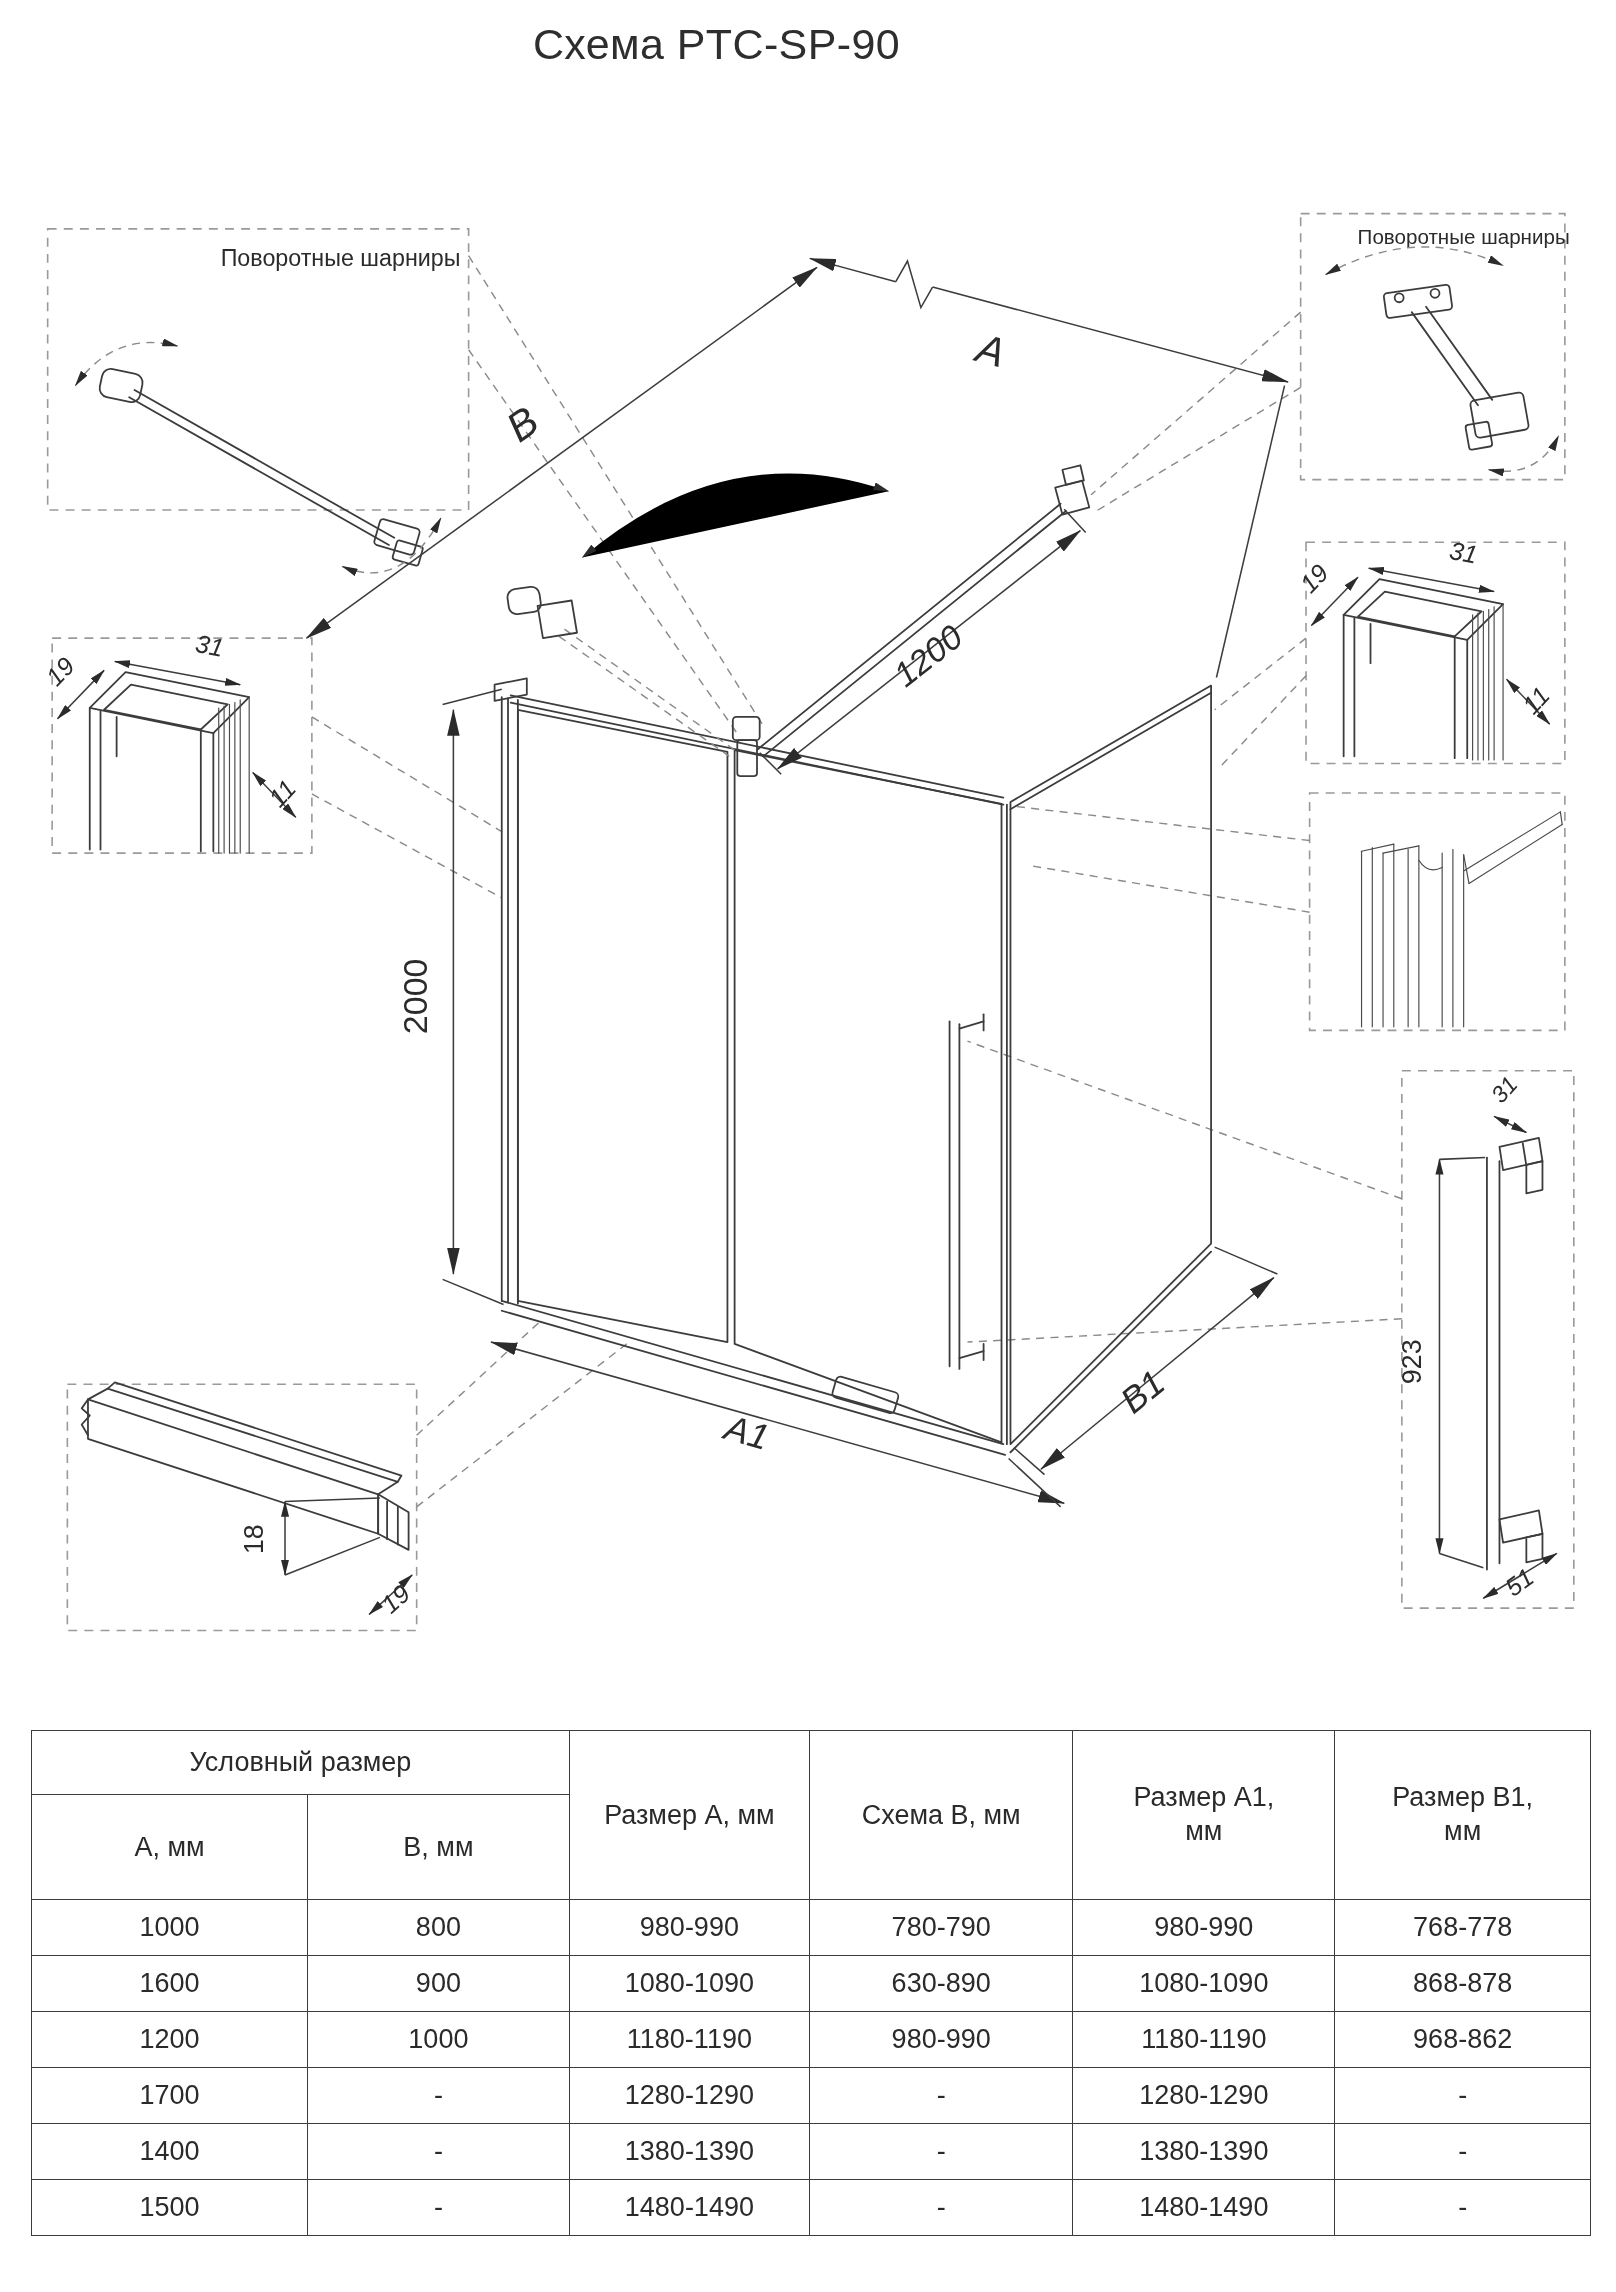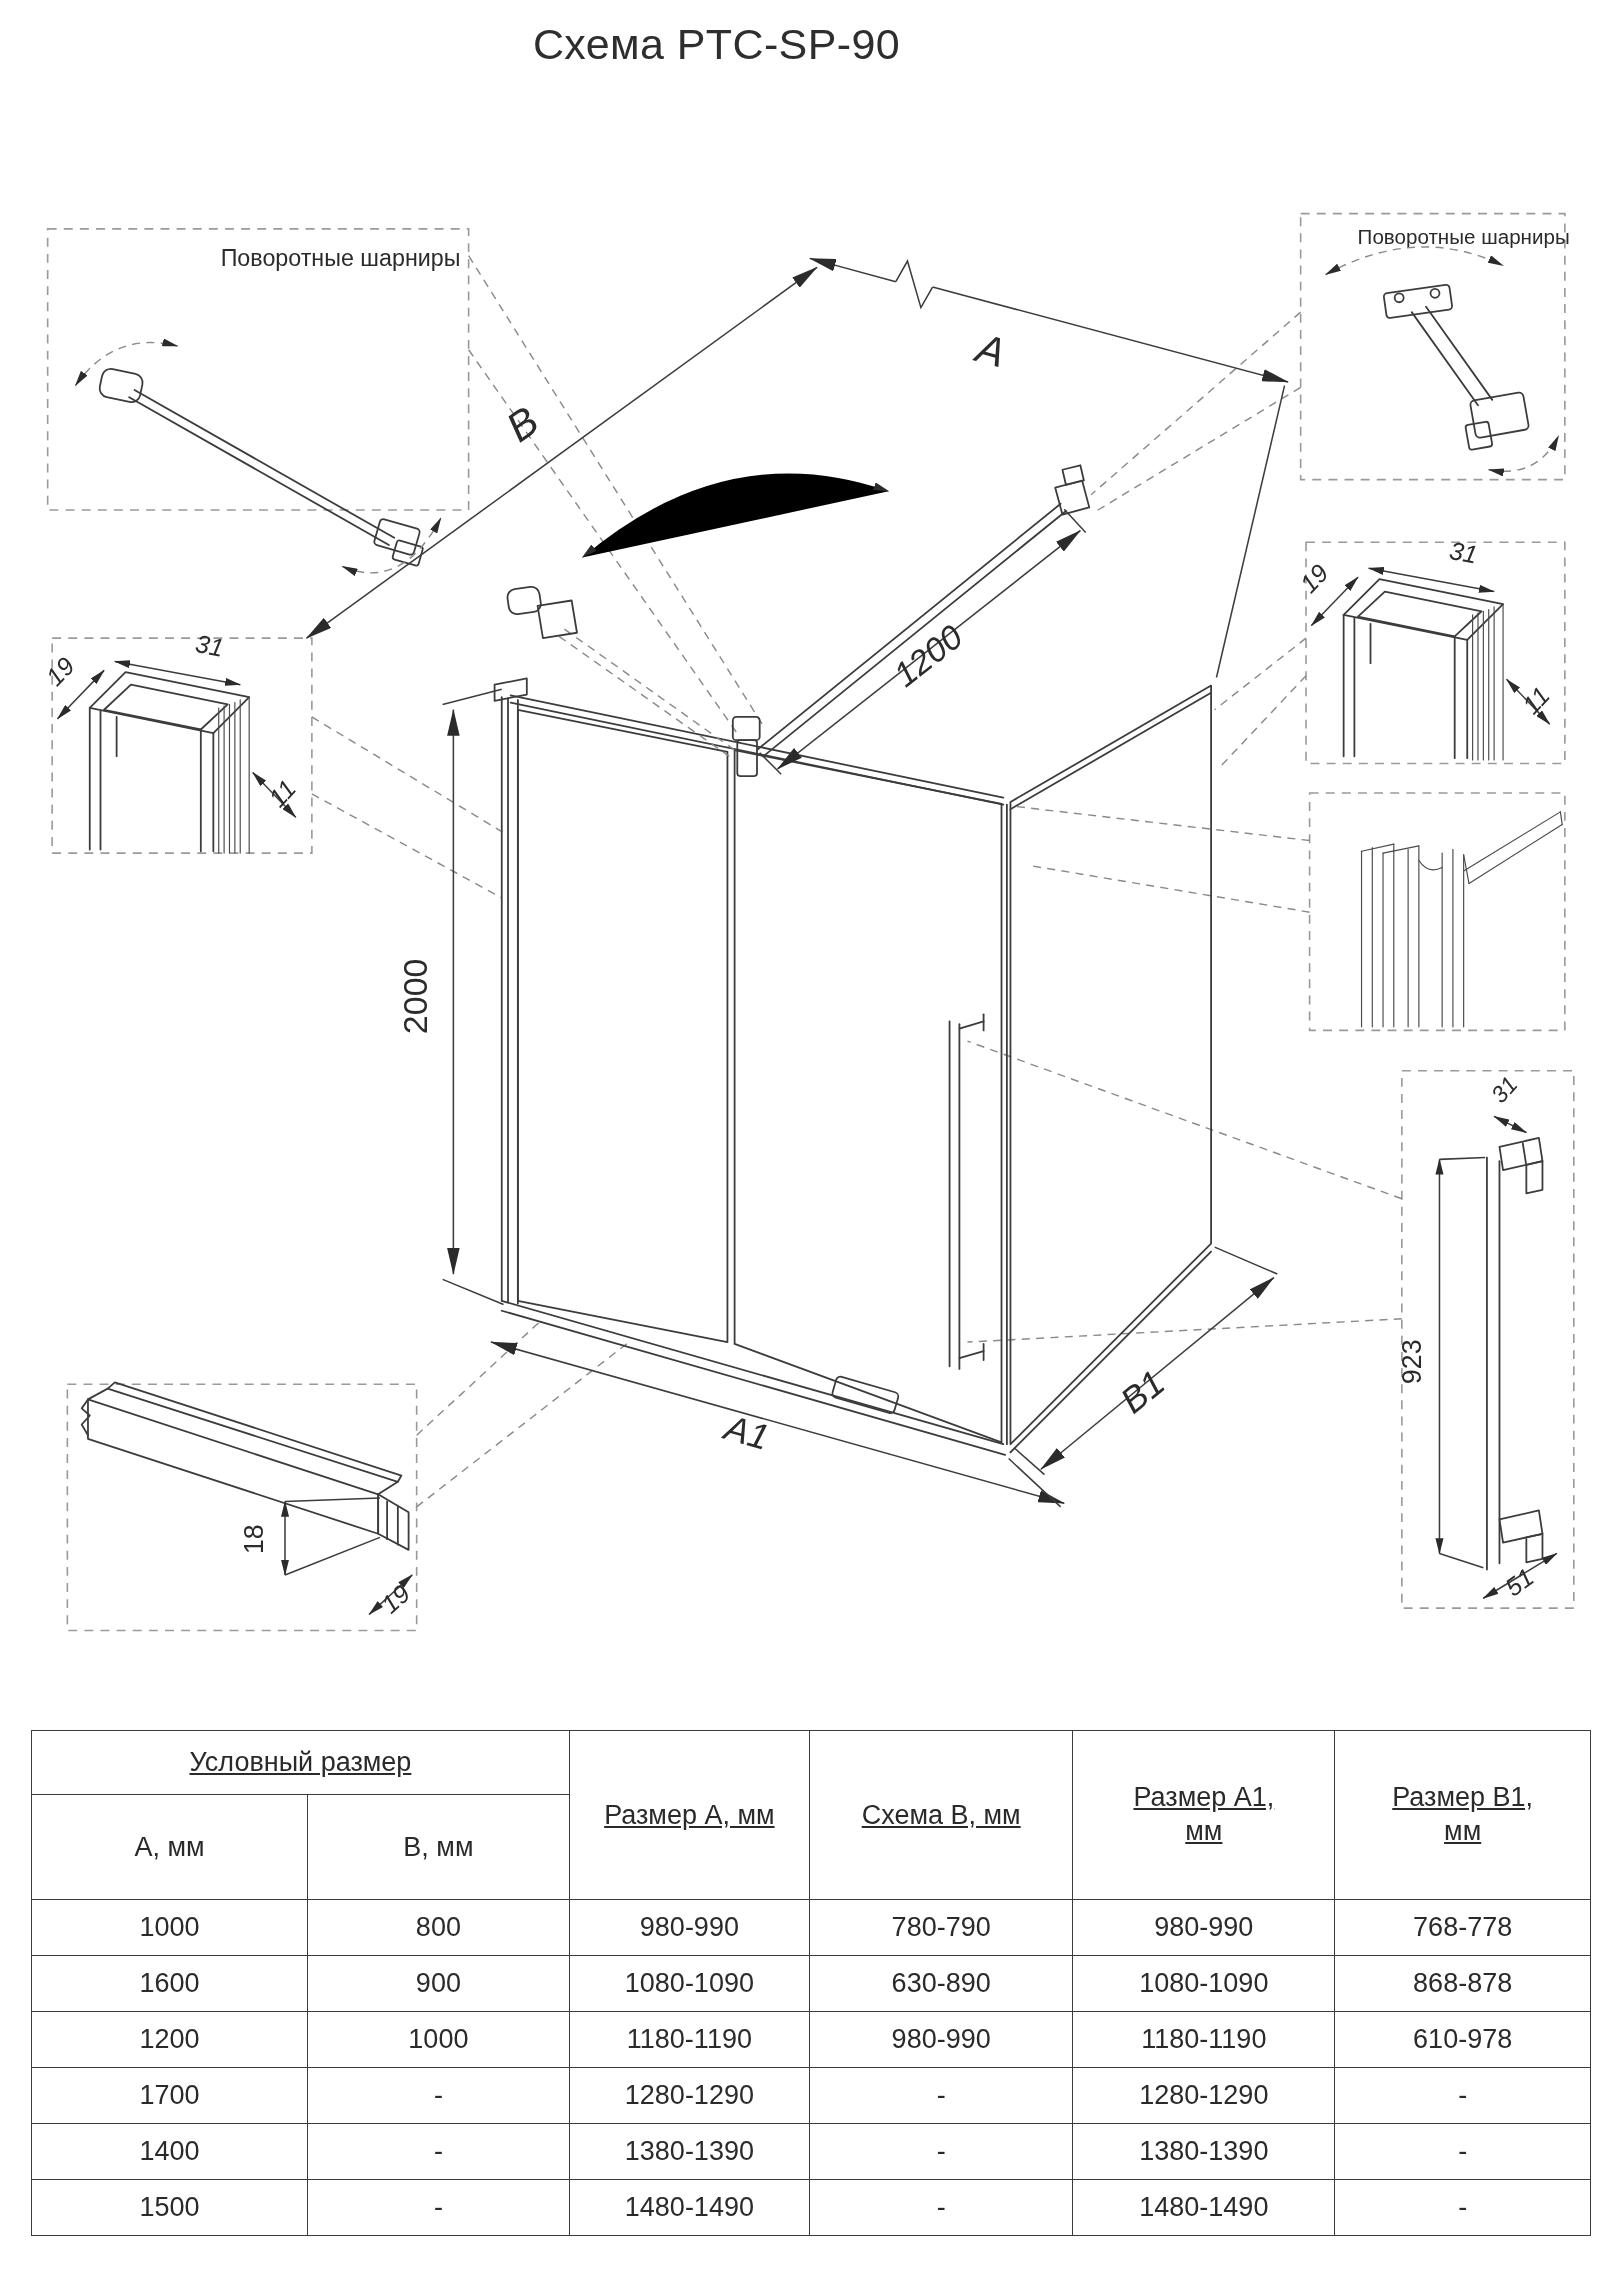--- a/index.html
+++ b/index.html
@@ -9,21 +9,21 @@
   .ln *{fill:none;stroke:#3c3c3c;stroke-width:2;stroke-linecap:round;stroke-linejoin:round;}
   .thin *{fill:none;stroke:#4a4a4a;stroke-width:1.3;stroke-linecap:round;stroke-linejoin:round;}
   .dash *{fill:none;stroke:#8a8a8a;stroke-width:1.6;stroke-dasharray:9 7;}
   .dimln *{fill:none;stroke:#3c3c3c;stroke-width:1.7;}
   .box{fill:none;stroke:#9a9a9a;stroke-width:1.8;stroke-dasharray:10 8;}
   text{font-family:"Liberation Sans",sans-serif;fill:#2b2b2b;}
   .it{font-style:italic;}
   
   .size-table{position:absolute;left:31px;top:1730px;width:1560px;border-collapse:collapse;table-layout:fixed;font-size:27px;color:#2a2a2a;}
   .size-table td,.size-table th{border:1.8px solid #3c3c3c;text-align:center;vertical-align:middle;font-weight:normal;padding:0 5.4px;}
-  .size-table thead tr.r1 th{height:63px;text-decoration:underline;}
+  .size-table thead tr.r1 th{height:63px;}
   .size-table thead tr.r2 th{height:104px;}
   .size-table tbody tr{height:56px;}
   th.wrap{white-space:pre-line;line-height:1.25;}
 </style>
 </head>
 <body>
 
 <div class="page-title">Схема PTC-SP-90</div>
 
 <svg width="1617" height="1639" viewBox="0 0 1805 1830">
@@ -342,21 +342,21 @@
         <td>630-890</td>
         <td>1080-1090</td>
         <td>868-878</td>
     </tr>
     <tr>
       <td>1200</td>
         <td>1000</td>
         <td>1180-1190</td>
         <td>980-990</td>
         <td>1180-1190</td>
-        <td>610-978</td>
+        <td>968-862</td>
     </tr>
     <tr>
       <td>1700</td>
         <td>-</td>
         <td>1280-1290</td>
         <td>-</td>
         <td>1280-1290</td>
         <td>-</td>
     </tr>
     <tr>

